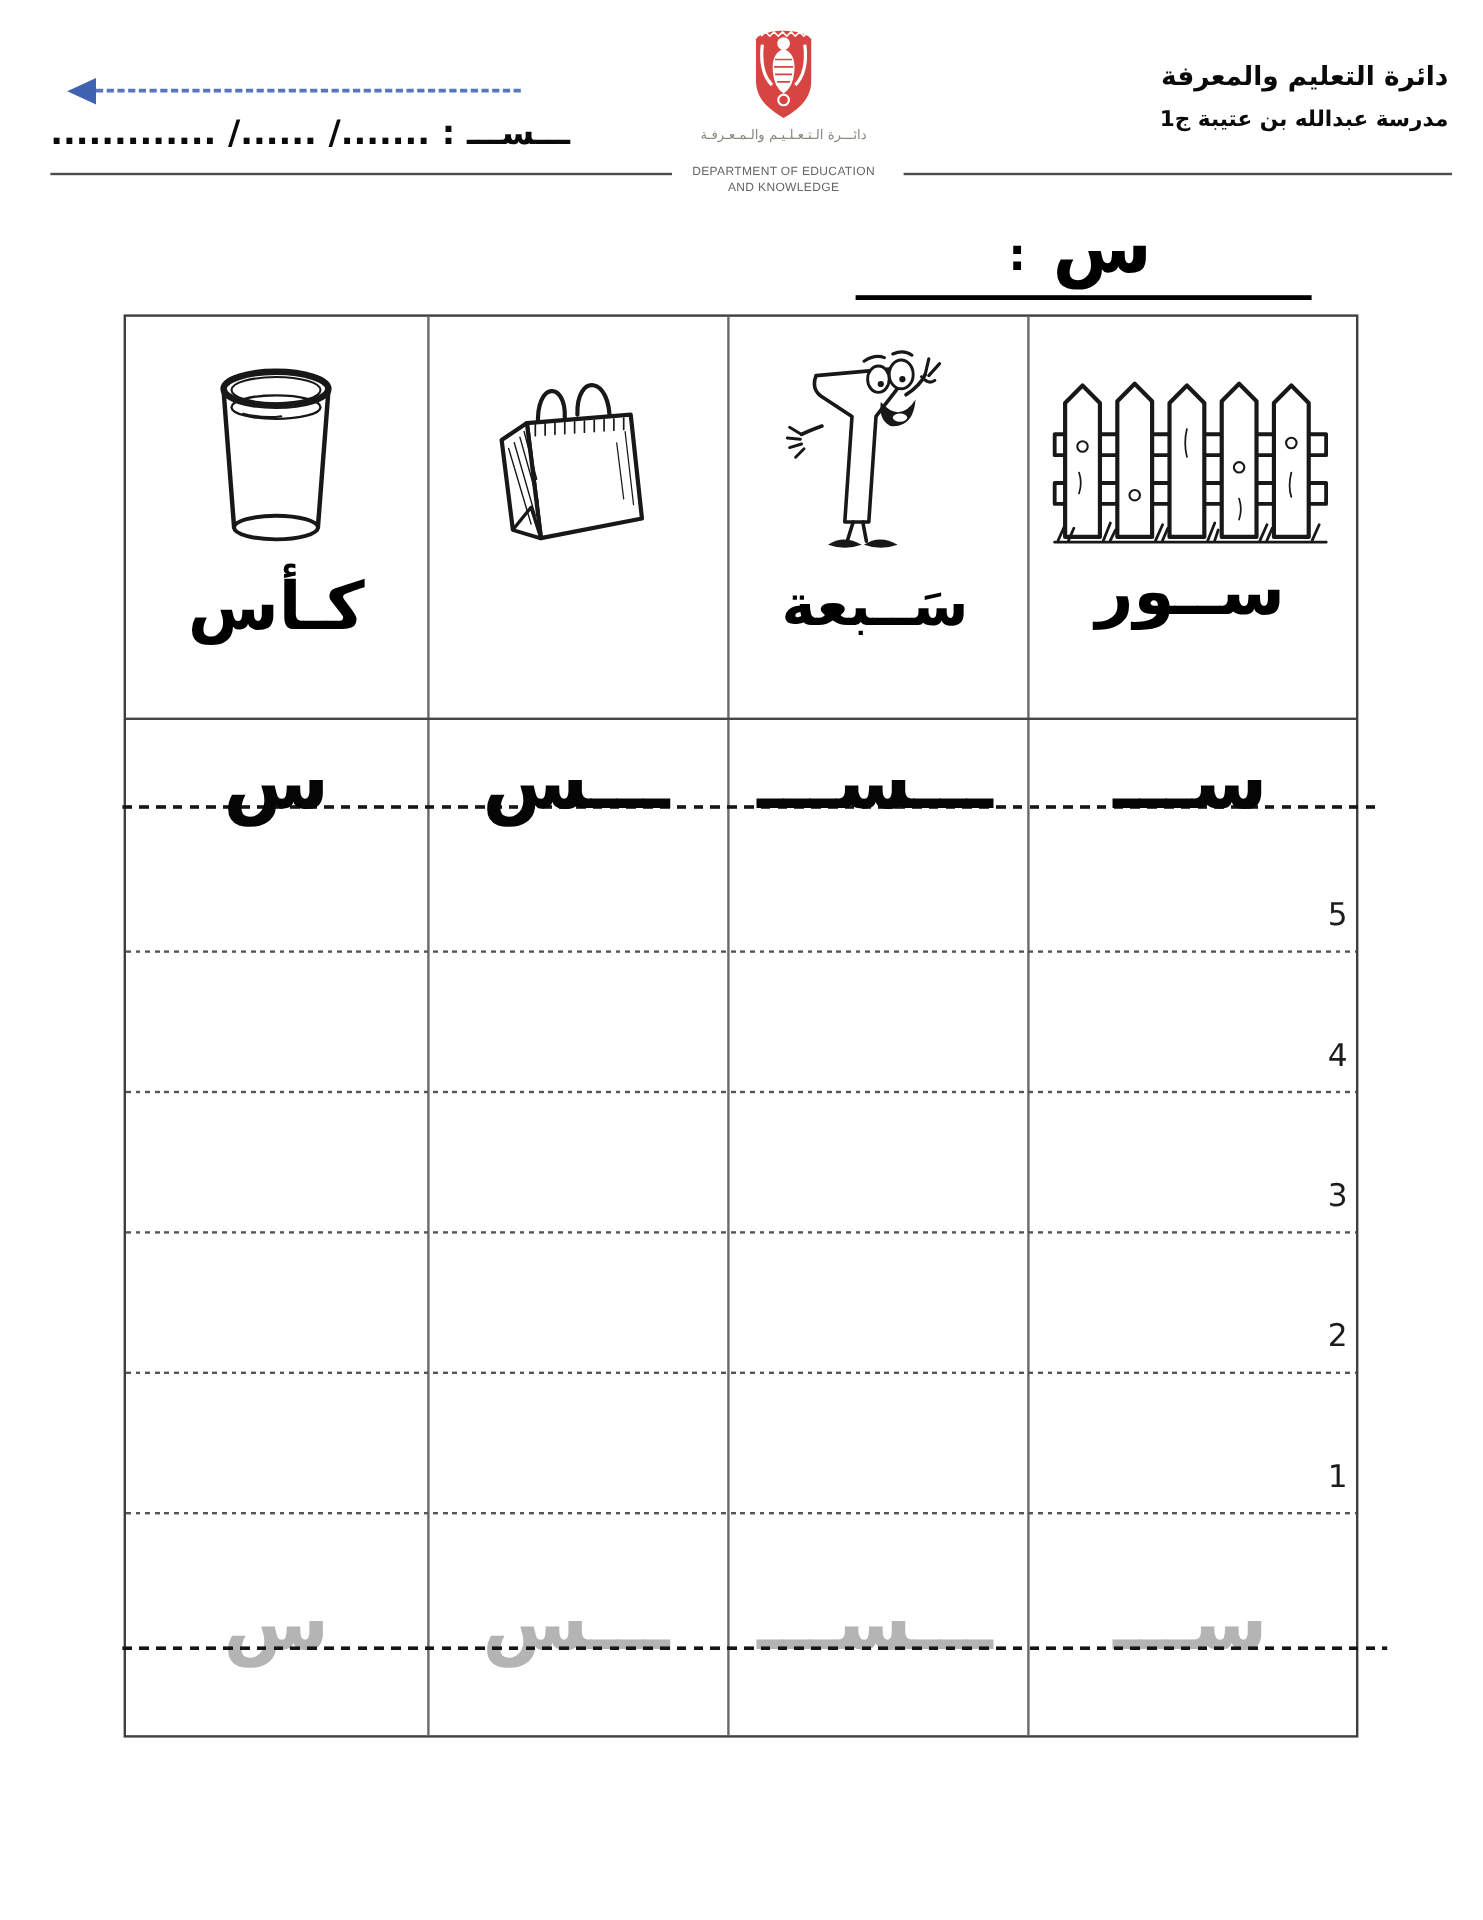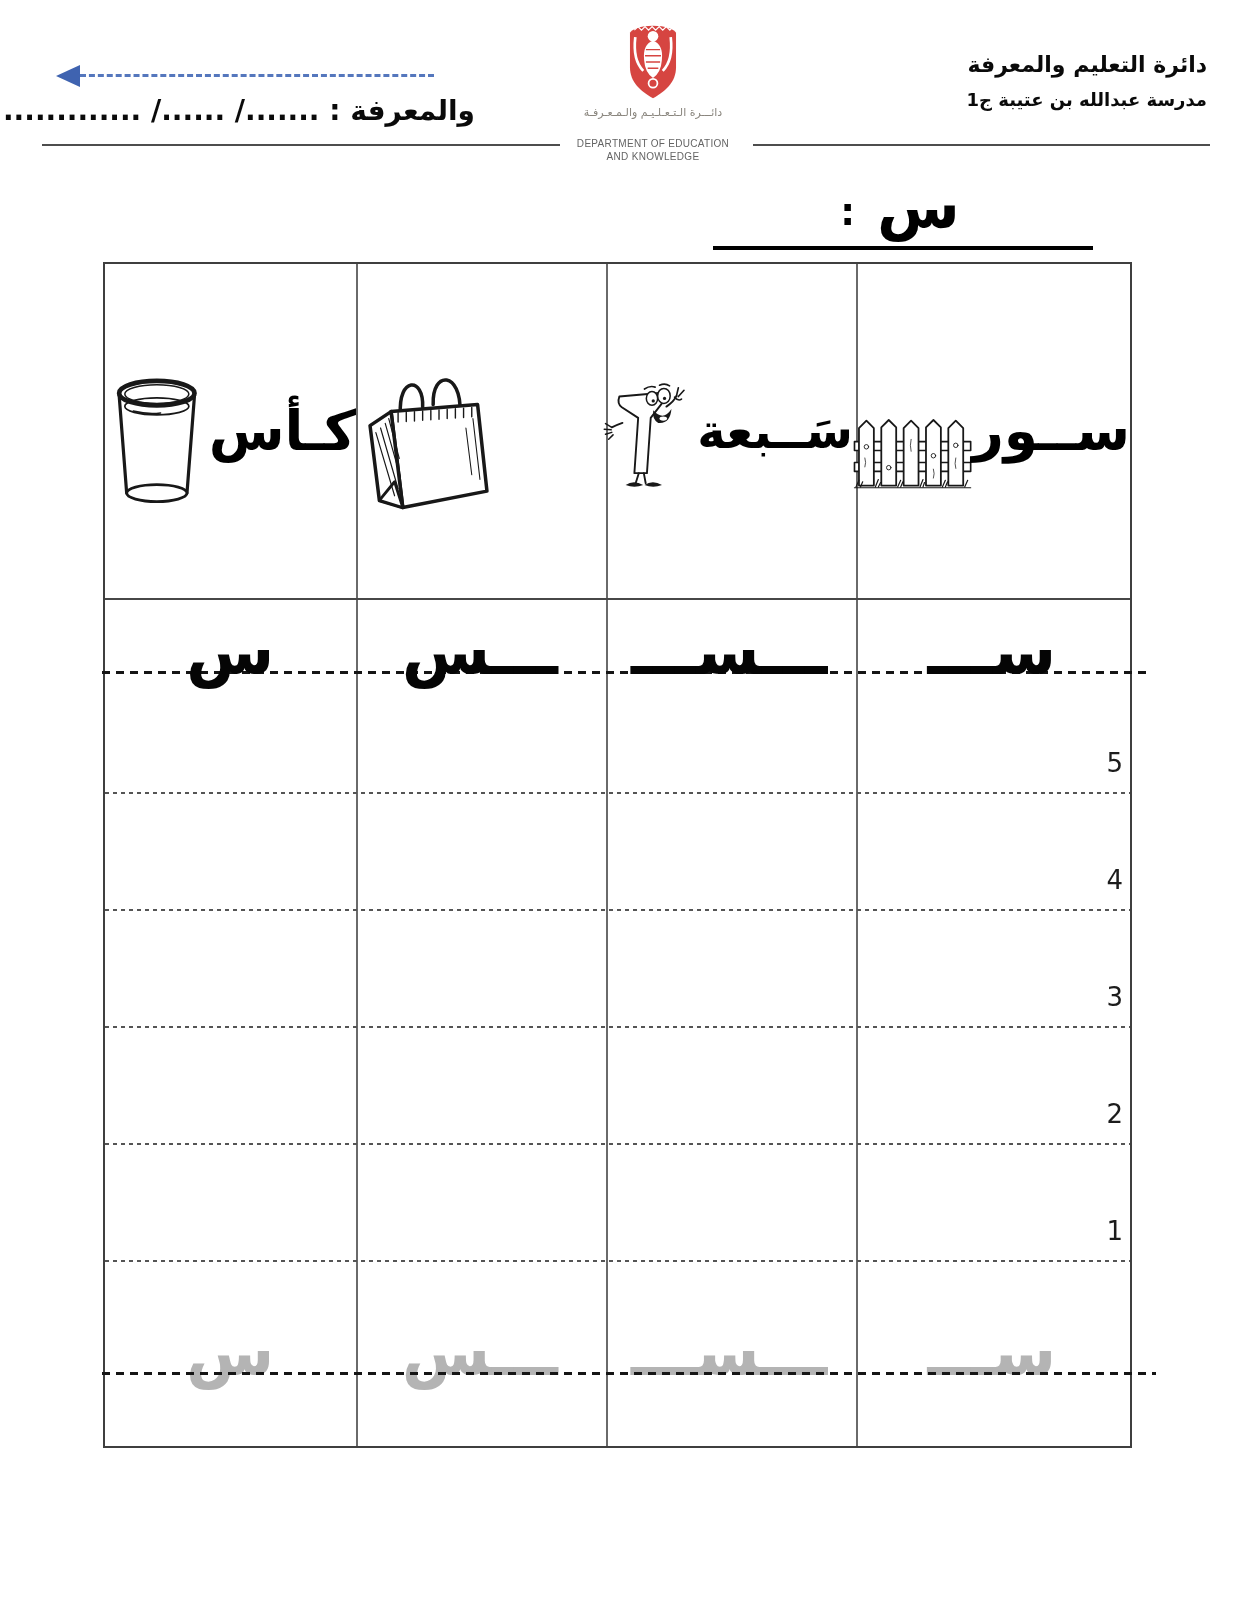--- a/index.html
+++ b/index.html
@@ -81,21 +81,21 @@
   .hd1{top:528px}.hd2{top:645px}.hd3{top:762px}.hd4{top:879px}.hd5{top:996px}
 
   .rownum{
     position:absolute;left:968px;width:50px;text-align:right;
     font-size:26px;color:#1c1c1c;font-family:"DejaVu Sans",sans-serif;
   }
   .n5{top:484px}.n4{top:601px}.n3{top:718px}.n2{top:835px}.n1{top:952px}
 
   
   .pic-row{position:absolute;left:0;top:4px;width:100%;height:328px;display:flex;}
-  .pic-cell{display:flex;flex-direction:row;align-items:center;}
+  .pic-cell{display:flex;flex-direction:column;align-items:center;}
   .c1{width:251px}.c2{width:250px}.c3{width:250px}.c4{width:277px}
   .word{
     direction:rtl;font-weight:bold;color:#000;
     font-size:55px;line-height:1.15;white-space:nowrap;
   }
   .c3 .word{font-size:48px;}
 
   
   .baseline-dash{
     position:absolute;left:-3px;height:3px;
@@ -115,21 +115,21 @@
   svg .fw{fill:#ffffff;stroke:#181818;stroke-linejoin:round;}
 </style>
 </head>
 <body>
 
 <div class="page">
 
   <div class="abs arrow-tri"></div>
   <div class="abs arrow-dash"></div>
 
-  <div class="abs date-line">والمعرفة : ......./ ....../ .............</div>
+  <div class="abs date-line">ـــســـ : ......./ ....../ .............</div>
 
   <div class="abs rule rule-left"></div>
   <div class="abs rule rule-right"></div>
 
   <div class="abs org-block">
     <div class="l1">دائرة التعليم والمعرفة</div>
     <div class="l2">مدرسة عبدالله بن عتيبة  ج1</div>
   </div>
 
   <div class="abs logo">

